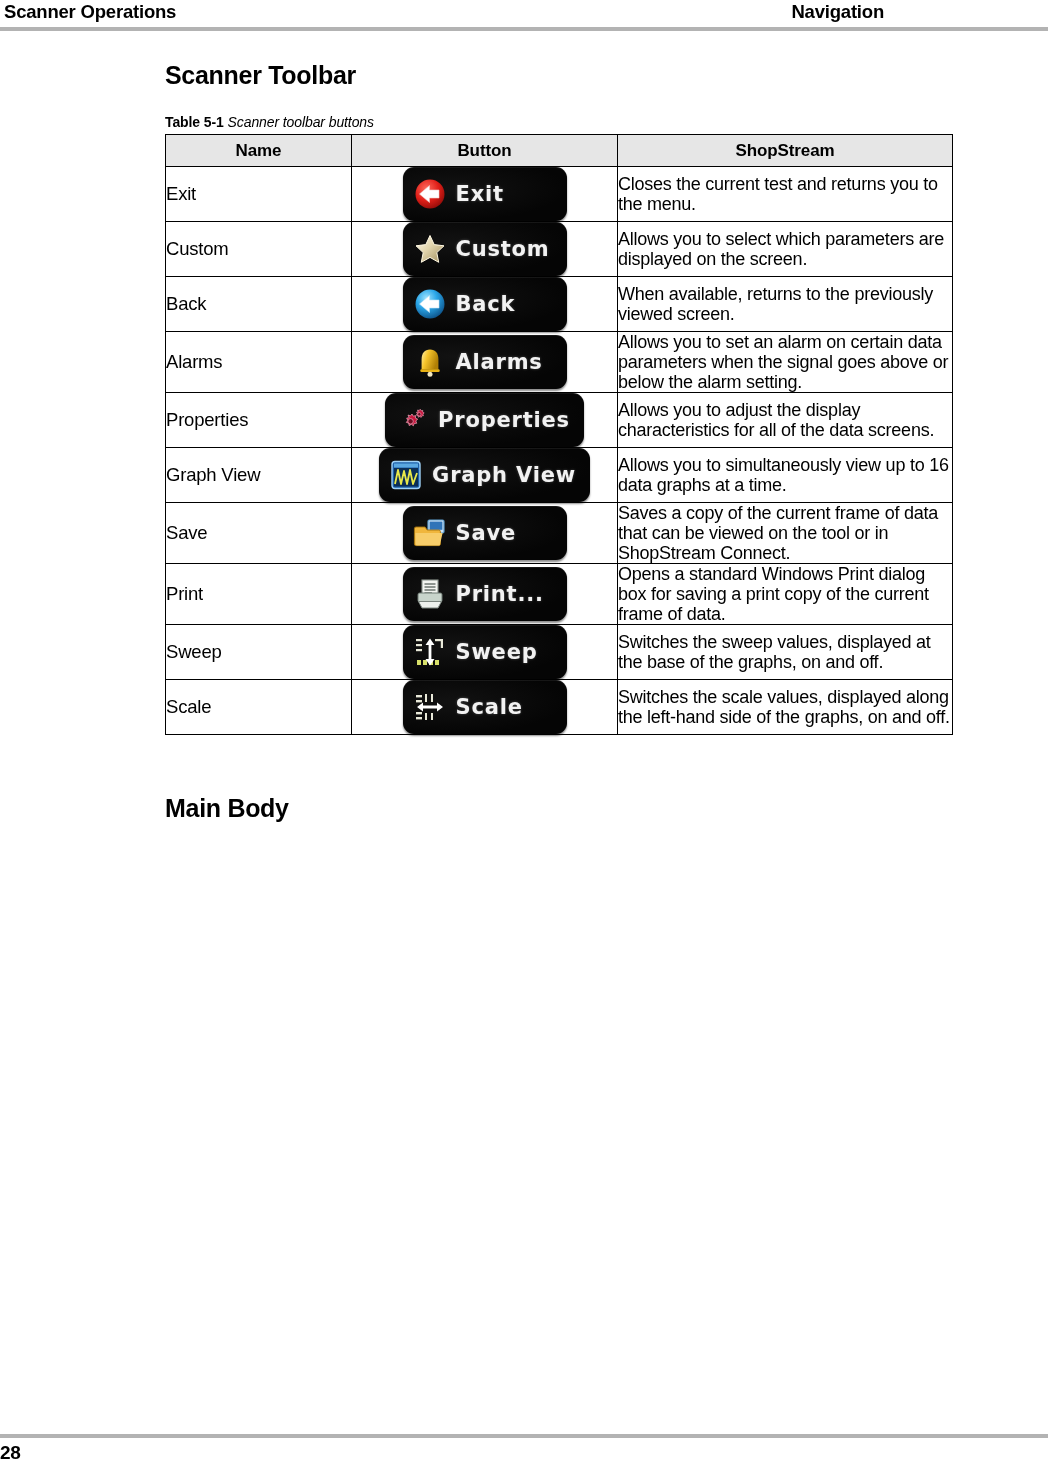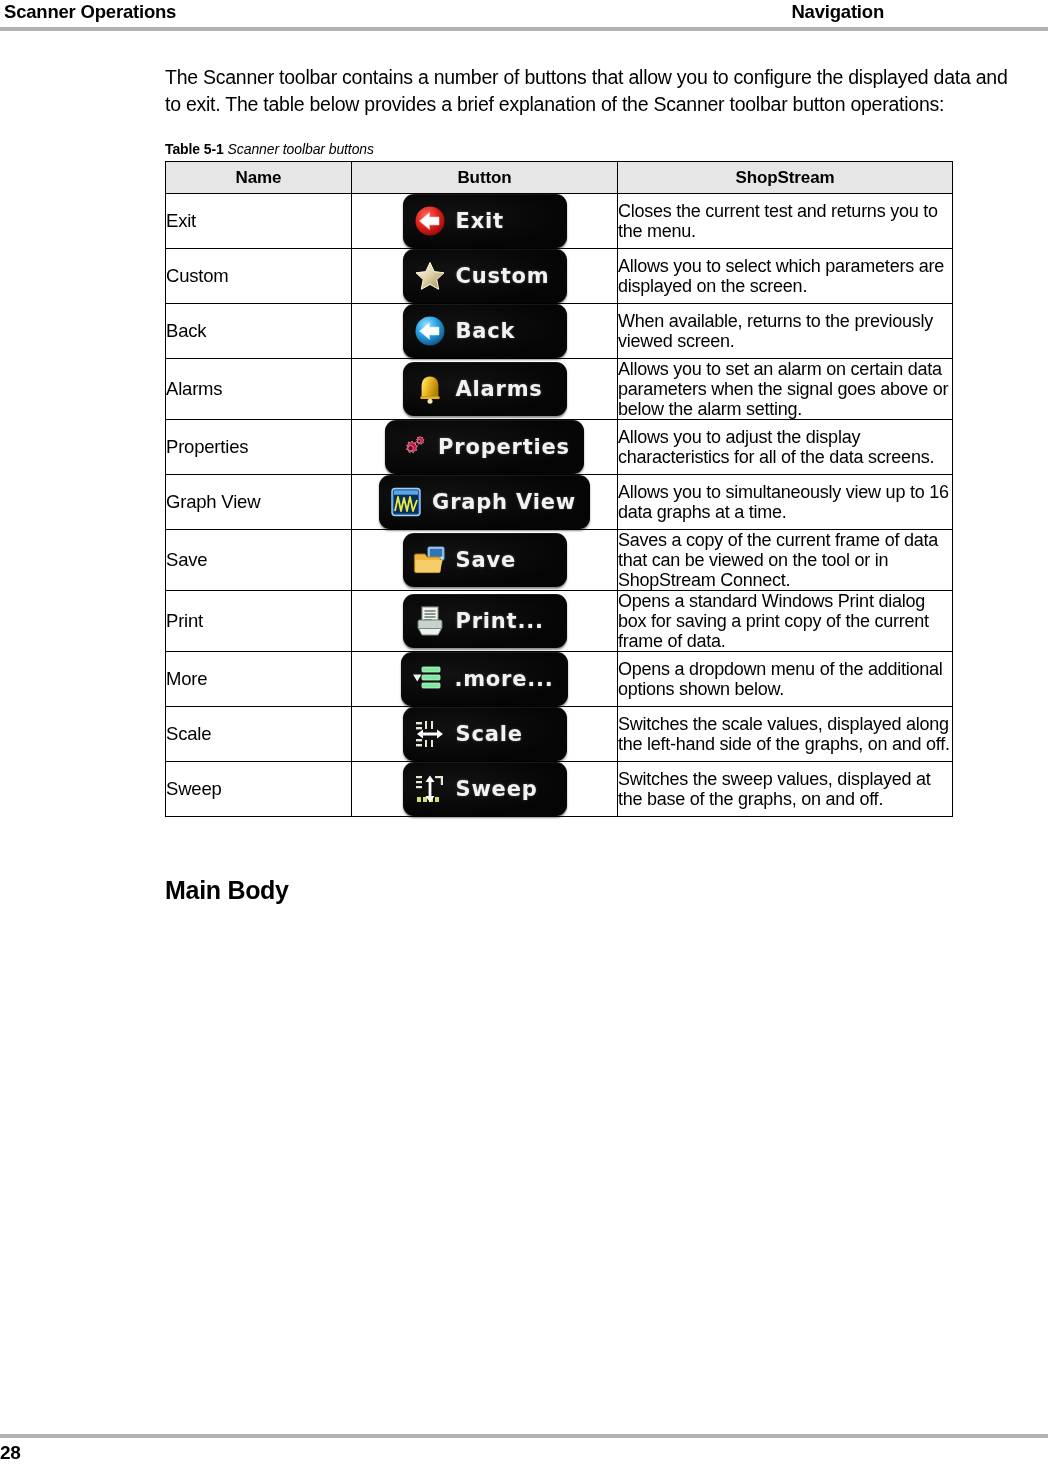--- a/index.html
+++ b/index.html
@@ -179,22 +179,22 @@
 <body>
 
 <div class="page-header">
   <div class="hdr-text">Scanner Operations</div>
   <div class="hdr-text">Navigation</div>
 </div>
 <div class="rule-top"></div>
 
 <div class="content">
 
-
-  <p class="body-text">The Scanner toolbar contains a number of buttons that allow you to configure the displayed data and to exit. The table below provides a brief explanation of the Scanner toolbar button operations:</p>
+  <h2 class="section-title">Scanner Toolbar</h2>
+
 
   <div class="table-caption">
     <span class="tc-label">Table 5-1</span>
     <span class="tc-title">Scanner toolbar buttons</span>
   </div>
 
   <table class="toolbar-table">
     <colgroup>
       <col class="col-name">
       <col class="col-button">
@@ -360,34 +360,45 @@
               </g>
               <rect x="5" y="16" width="24" height="9" rx="1.6" fill="#c8d4cb" stroke="#6f7b74" stroke-width="1"></rect>
               <path d="M5.5 24.5 L28.5 24.5 L25 31 L9 31 Z" fill="#eef2ee" stroke="#7b857f" stroke-width="1"></path>
             </svg>
             <span class="tb-label">Print...</span>
           </span>
         </td>
         <td class="cell-desc">Opens a standard Windows Print dialog box for saving a print copy of the current frame of data.</td>
       </tr>
 
-      <tr>
-        <td class="cell-name">More</td>
-        <td class="cell-button">
-          <span class="tb-btn">
-            <svg class="tb-icon" viewBox="0 0 34 34">
-              <rect x="11" y="5" width="18" height="5" rx="1" fill="#7de8a0" stroke="#bff7d2" stroke-width="0.8"></rect>
-              <rect x="11" y="13" width="18" height="5" rx="1" fill="#7de8a0" stroke="#bff7d2" stroke-width="0.8"></rect>
-              <rect x="11" y="21" width="18" height="5" rx="1" fill="#7de8a0" stroke="#bff7d2" stroke-width="0.8"></rect>
-              <path d="M2 12.5 L10.5 12.5 L6.25 19.5 Z" fill="#e8f6ec"></path>
-            </svg>
-            <span class="tb-label">.more...</span>
-          </span>
-        </td>
-        <td class="cell-desc">Opens a dropdown menu of the additional options shown below.</td>
+
+      <tr>
+        <td class="cell-name">Sweep</td>
+        <td class="cell-button">
+          <span class="tb-btn">
+            <svg class="tb-icon" viewBox="0 0 34 34">
+              <g fill="#e8e8d8">
+                <rect x="3" y="4" width="6" height="2.2"></rect>
+                <rect x="3" y="9" width="6" height="2.2"></rect>
+                <rect x="3" y="14" width="6" height="2.2"></rect>
+                <rect x="22" y="4" width="8" height="2.2"></rect>
+                <rect x="27.8" y="4" width="2.2" height="9"></rect>
+              </g>
+              <g fill="#d8e06a">
+                <rect x="4" y="25" width="4" height="5"></rect>
+                <rect x="10" y="25" width="4" height="5"></rect>
+                <rect x="16" y="25" width="4" height="5"></rect>
+                <rect x="22" y="25" width="4" height="5"></rect>
+              </g>
+              <path d="M17 3.5 L21.5 10 L18.4 10 L18.4 24 L21.5 24 L17 30.5 L12.5 24 L15.6 24 L15.6 10 L12.5 10 Z" fill="#ffffff"></path>
+            </svg>
+            <span class="tb-label">Sweep</span>
+          </span>
+        </td>
+        <td class="cell-desc">Switches the sweep values, displayed at the base of the graphs, on and off.</td>
       </tr>
 
       <tr>
         <td class="cell-name">Scale</td>
         <td class="cell-button">
           <span class="tb-btn">
             <svg class="tb-icon" viewBox="0 0 34 34">
               <g fill="#e8e8d8">
                 <rect x="3" y="5" width="6" height="2.4"></rect>
                 <rect x="3" y="10" width="6" height="2.4"></rect>
@@ -399,46 +410,20 @@
                 <rect x="18" y="23" width="2" height="7"></rect>
               </g>
               <path d="M4 17 L10 12.5 L10 15.6 L24 15.6 L24 12.5 L30 17 L24 21.5 L24 18.4 L10 18.4 L10 21.5 Z" fill="#ffffff"></path>
             </svg>
             <span class="tb-label">Scale</span>
           </span>
         </td>
         <td class="cell-desc">Switches the scale values, displayed along the left-hand side of the graphs, on and off.</td>
       </tr>
 
-      <tr>
-        <td class="cell-name">Sweep</td>
-        <td class="cell-button">
-          <span class="tb-btn">
-            <svg class="tb-icon" viewBox="0 0 34 34">
-              <g fill="#e8e8d8">
-                <rect x="3" y="4" width="6" height="2.2"></rect>
-                <rect x="3" y="9" width="6" height="2.2"></rect>
-                <rect x="3" y="14" width="6" height="2.2"></rect>
-                <rect x="22" y="4" width="8" height="2.2"></rect>
-                <rect x="27.8" y="4" width="2.2" height="9"></rect>
-              </g>
-              <g fill="#d8e06a">
-                <rect x="4" y="25" width="4" height="5"></rect>
-                <rect x="10" y="25" width="4" height="5"></rect>
-                <rect x="16" y="25" width="4" height="5"></rect>
-                <rect x="22" y="25" width="4" height="5"></rect>
-              </g>
-              <path d="M17 3.5 L21.5 10 L18.4 10 L18.4 24 L21.5 24 L17 30.5 L12.5 24 L15.6 24 L15.6 10 L12.5 10 Z" fill="#ffffff"></path>
-            </svg>
-            <span class="tb-label">Sweep</span>
-          </span>
-        </td>
-        <td class="cell-desc">Switches the sweep values, displayed at the base of the graphs, on and off.</td>
-      </tr>
-
     </tbody>
   </table>
 
   <h2 class="section-title" style="margin-top:58px;">Main Body</h2>
 
 </div>
 
 <div class="rule-bottom"></div>
 <div class="page-number">28</div>
 

